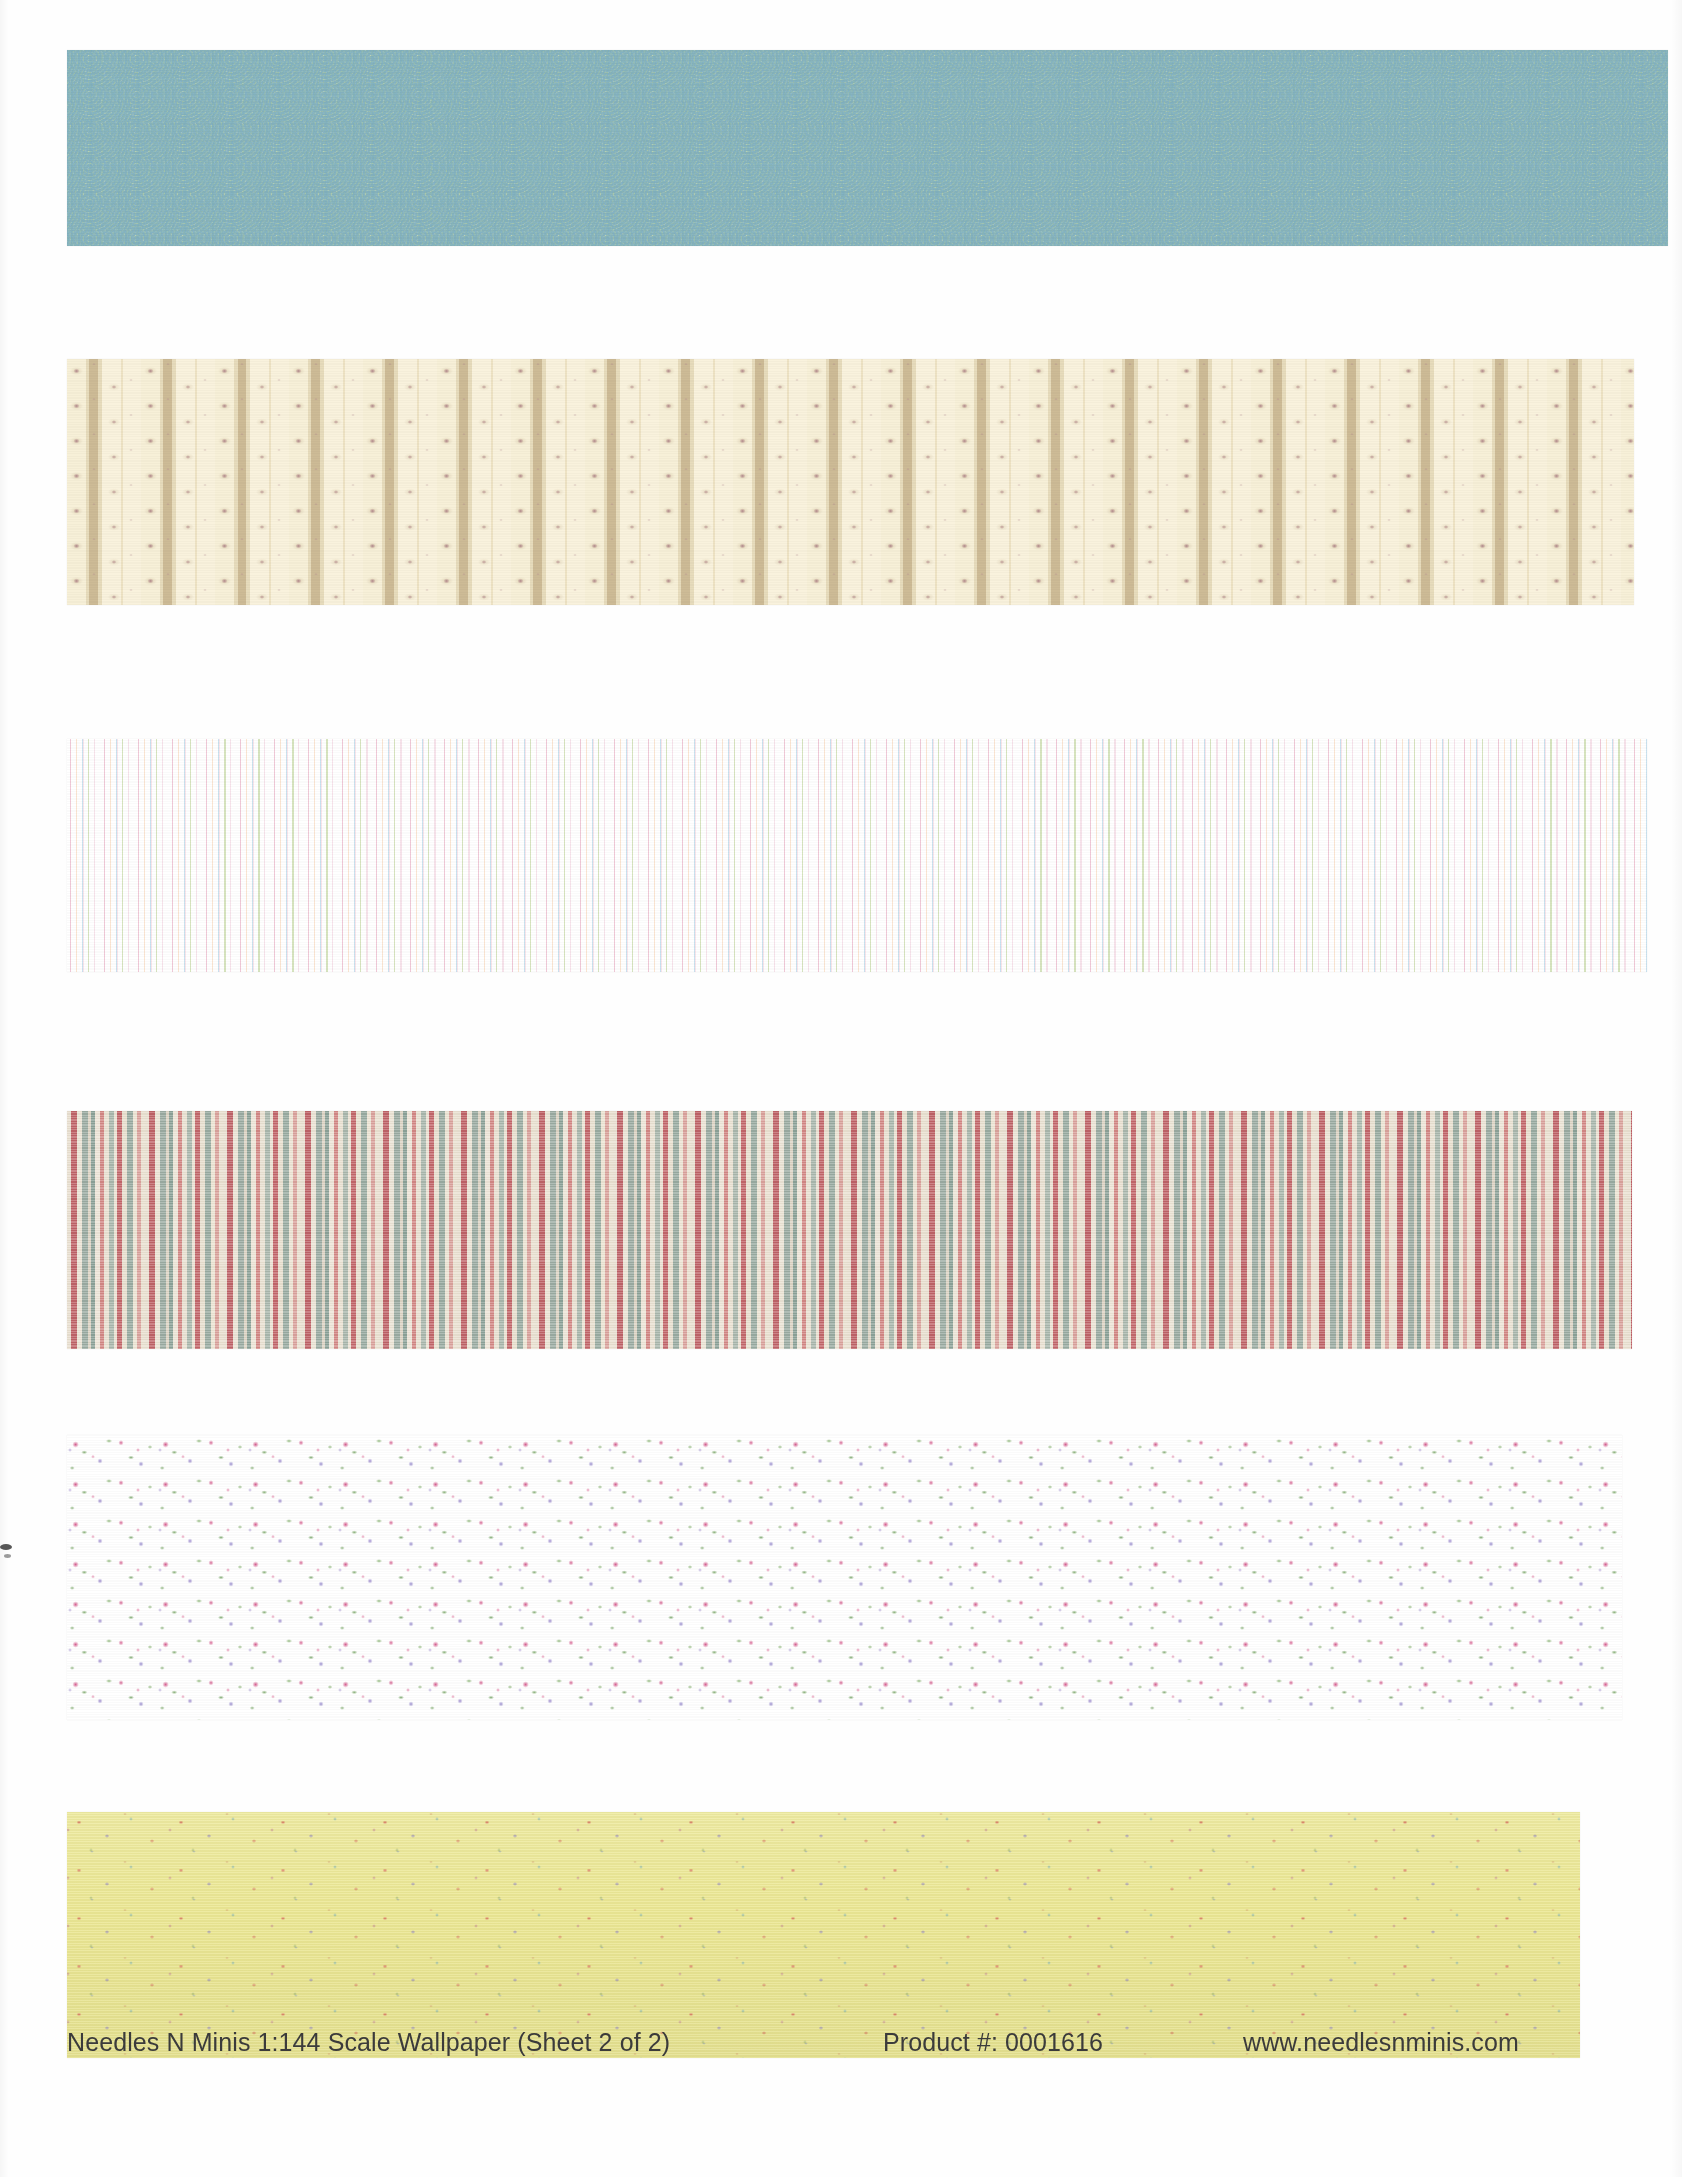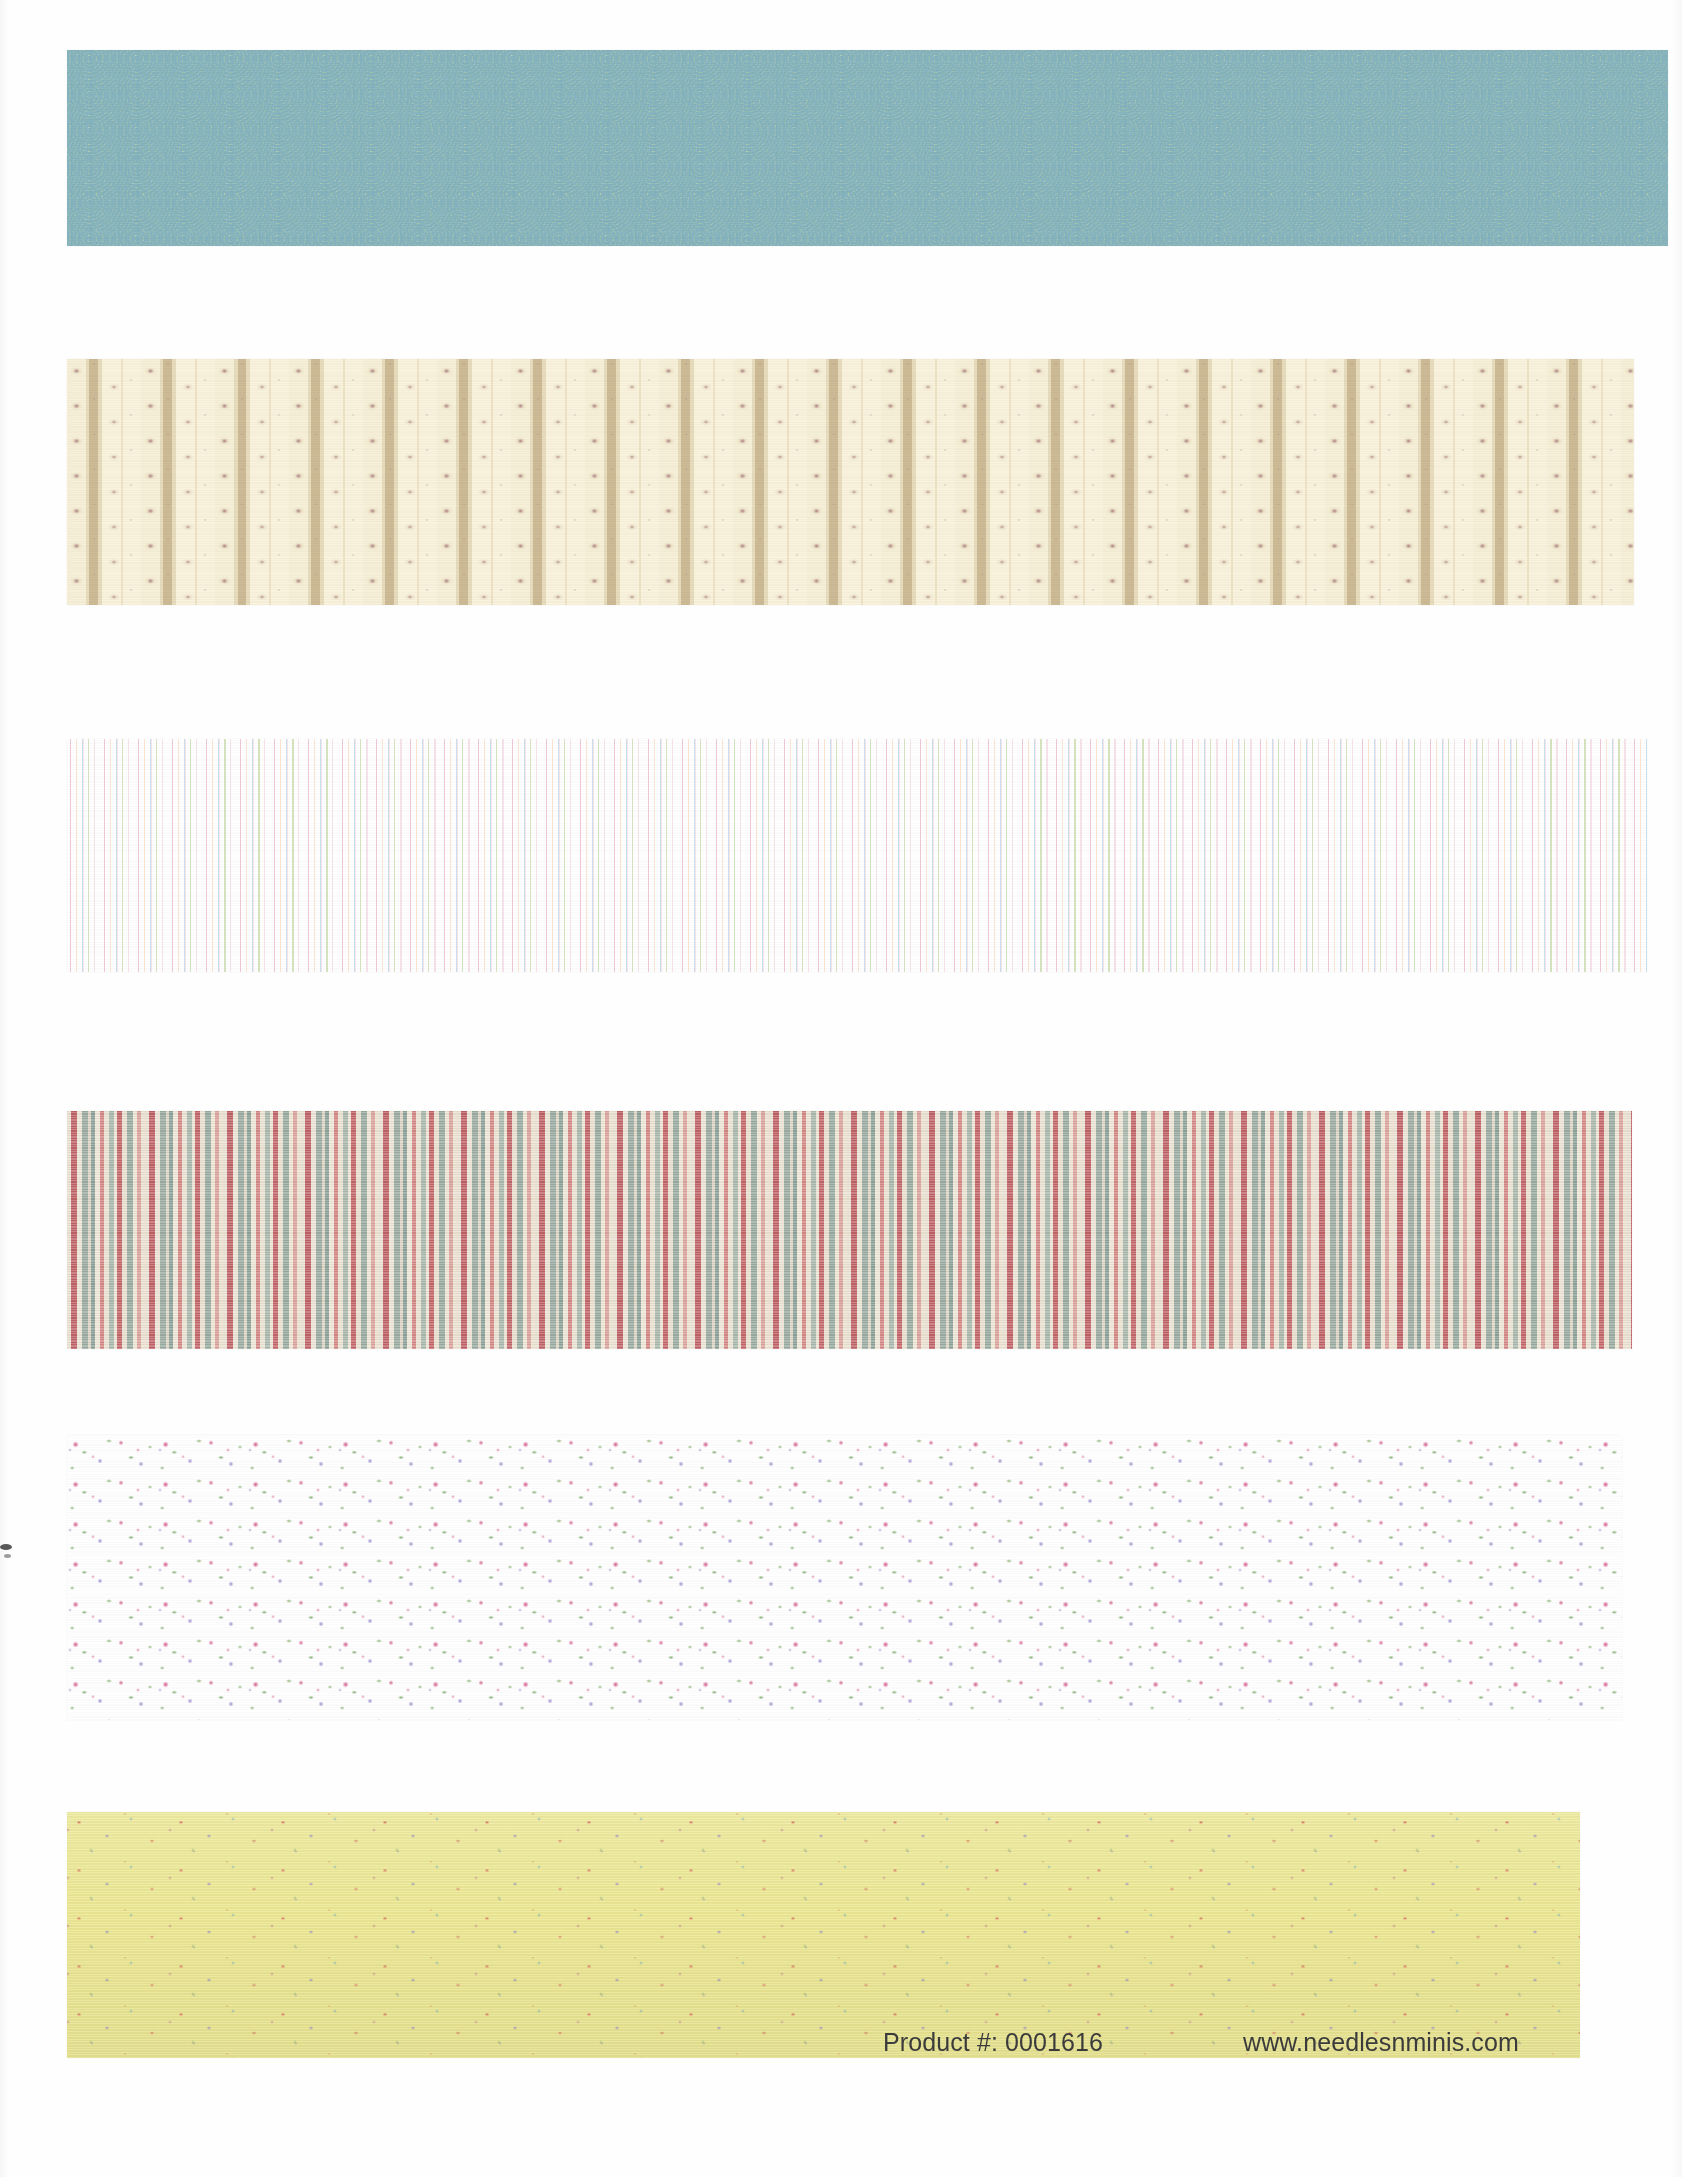--- a/index.html
+++ b/index.html
@@ -345,18 +345,19 @@
 
   <div class="strip s6" style="left:67px; top:1812px; width:1513px; height:246px;">
     <div class="tex base"></div>
     <div class="tex b1"></div>
     <div class="tex b2"></div>
     <div class="paperweave"></div>
     <div class="vignette"></div>
   </div>
 
   <div id="footer">
+    <span class="cell title">Needles N Minis 1:144 Scale Wallpaper (Sheet 2 of 2)</span>
     <span class="cell product">Product #: 0001616</span>
     <span class="cell url">www.needlesnminis.com</span>
   </div>
 
 </div>
 
 
 </body></html>

